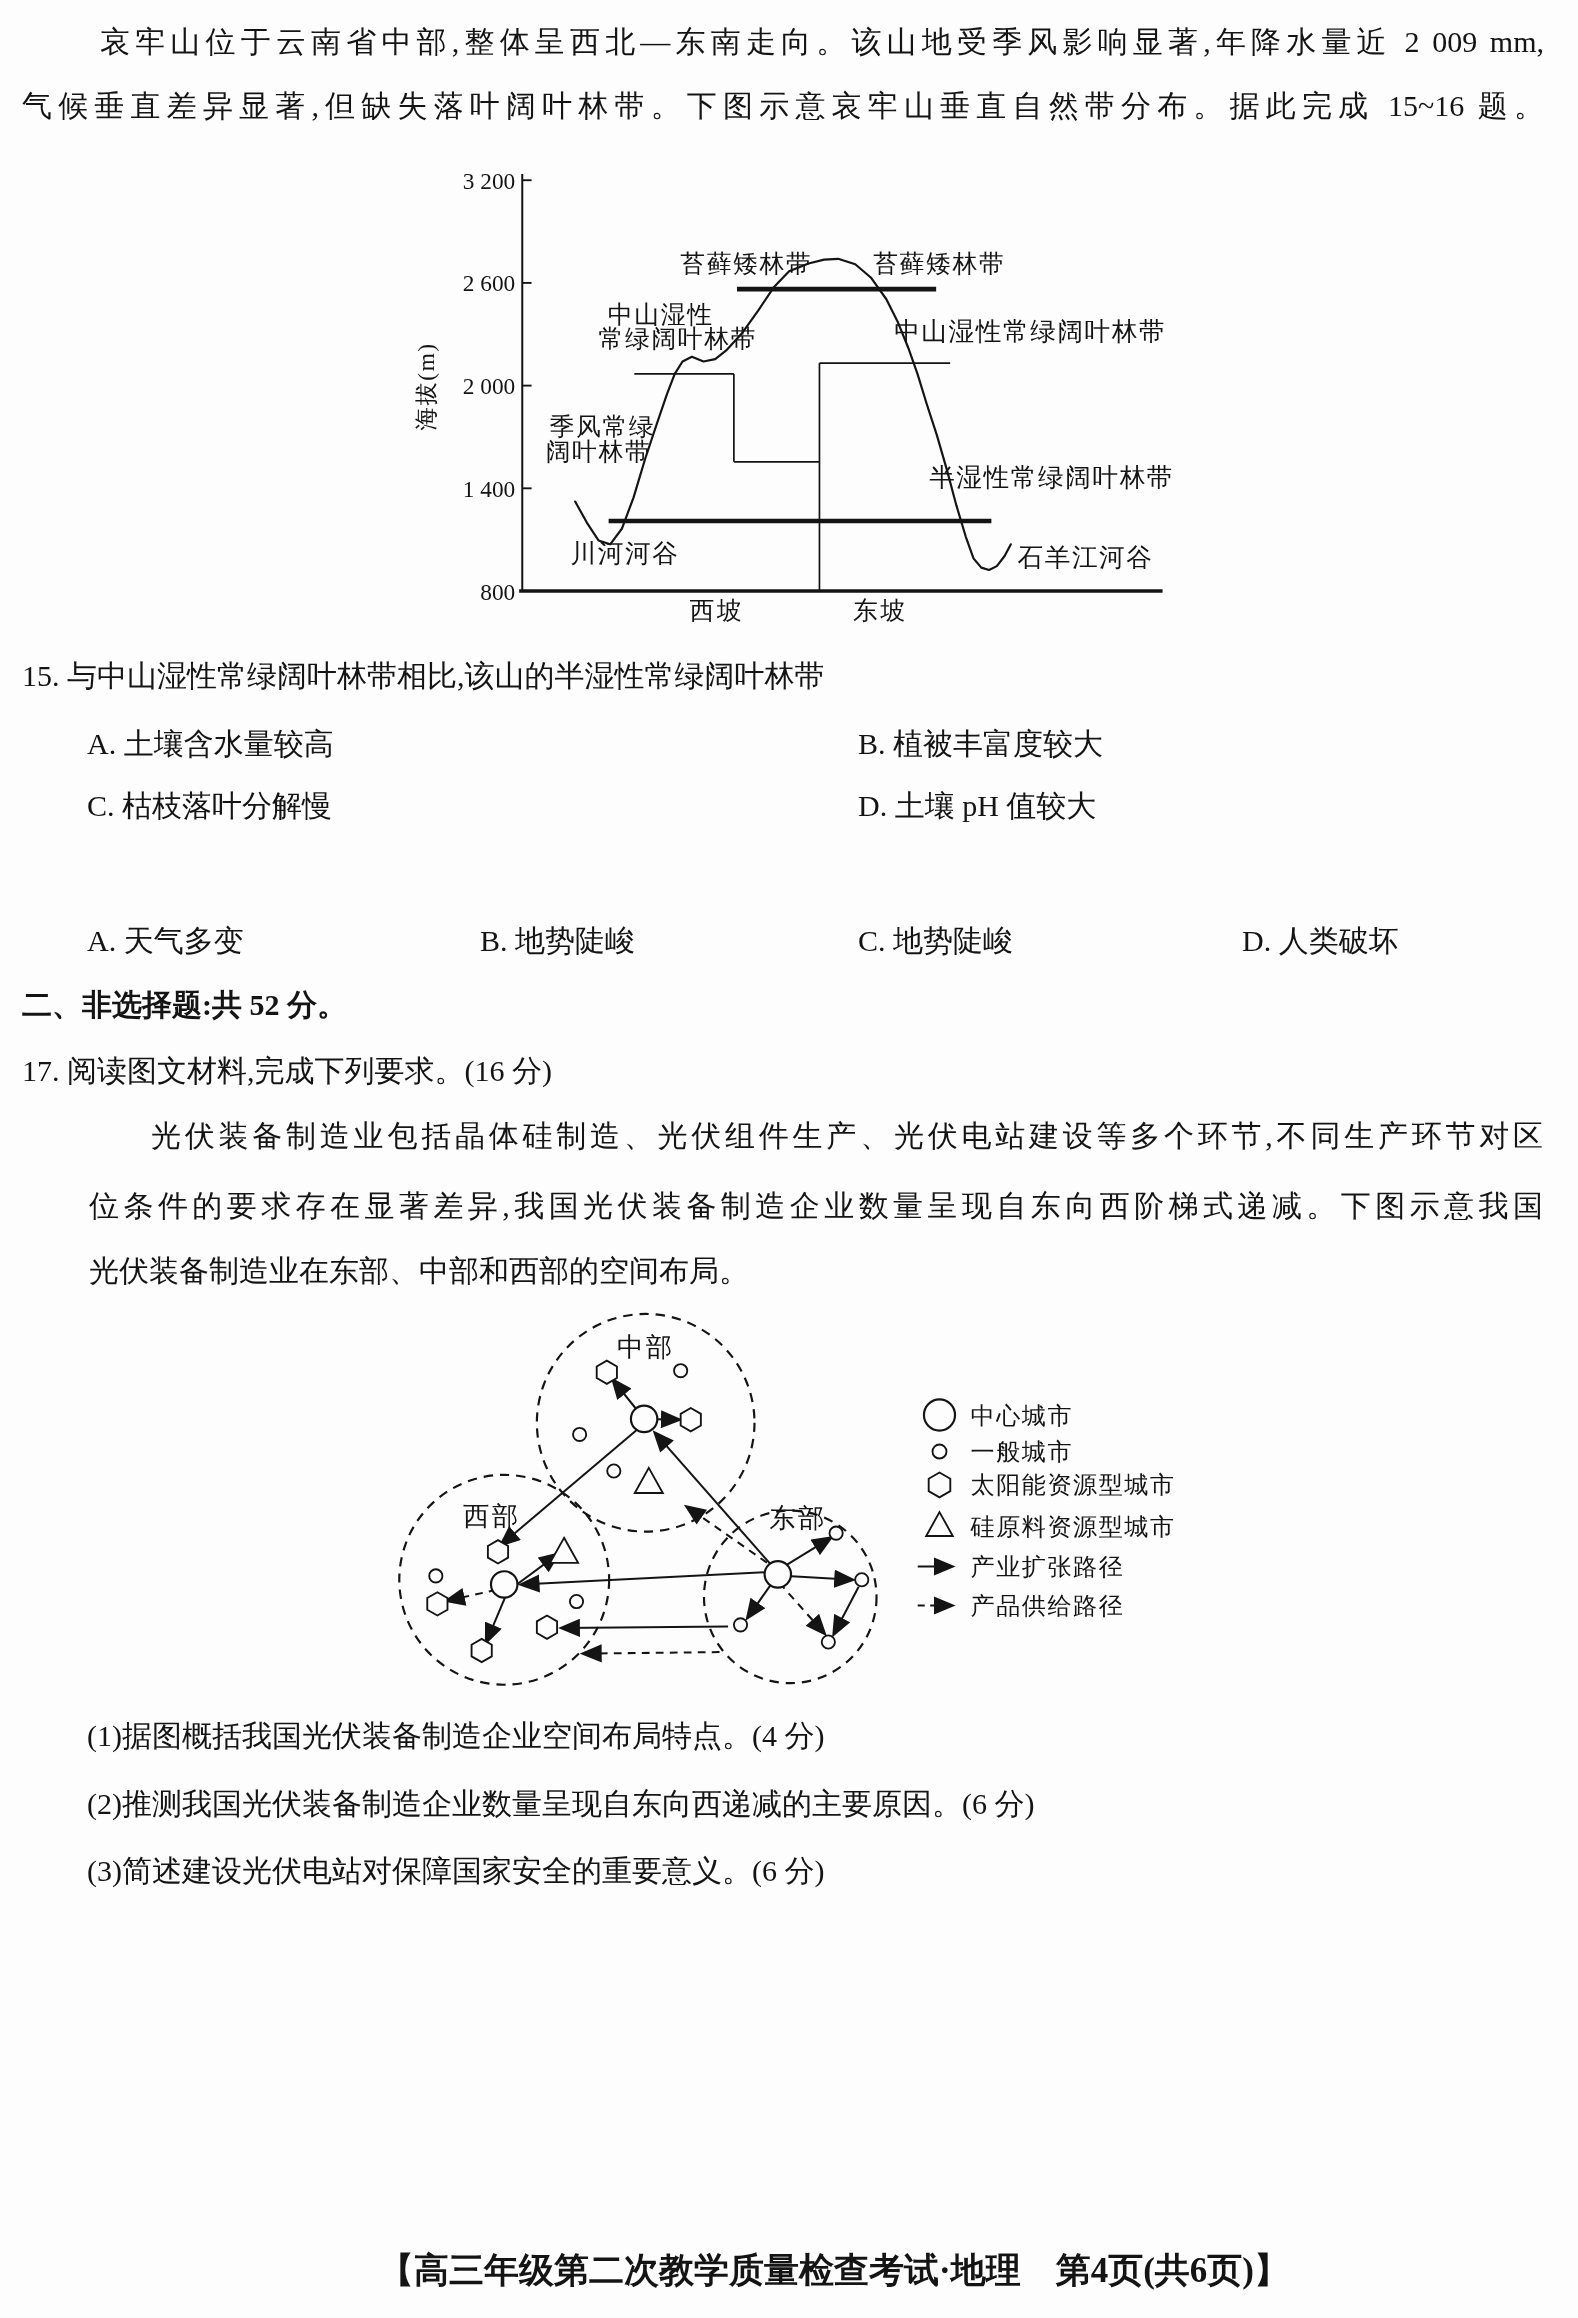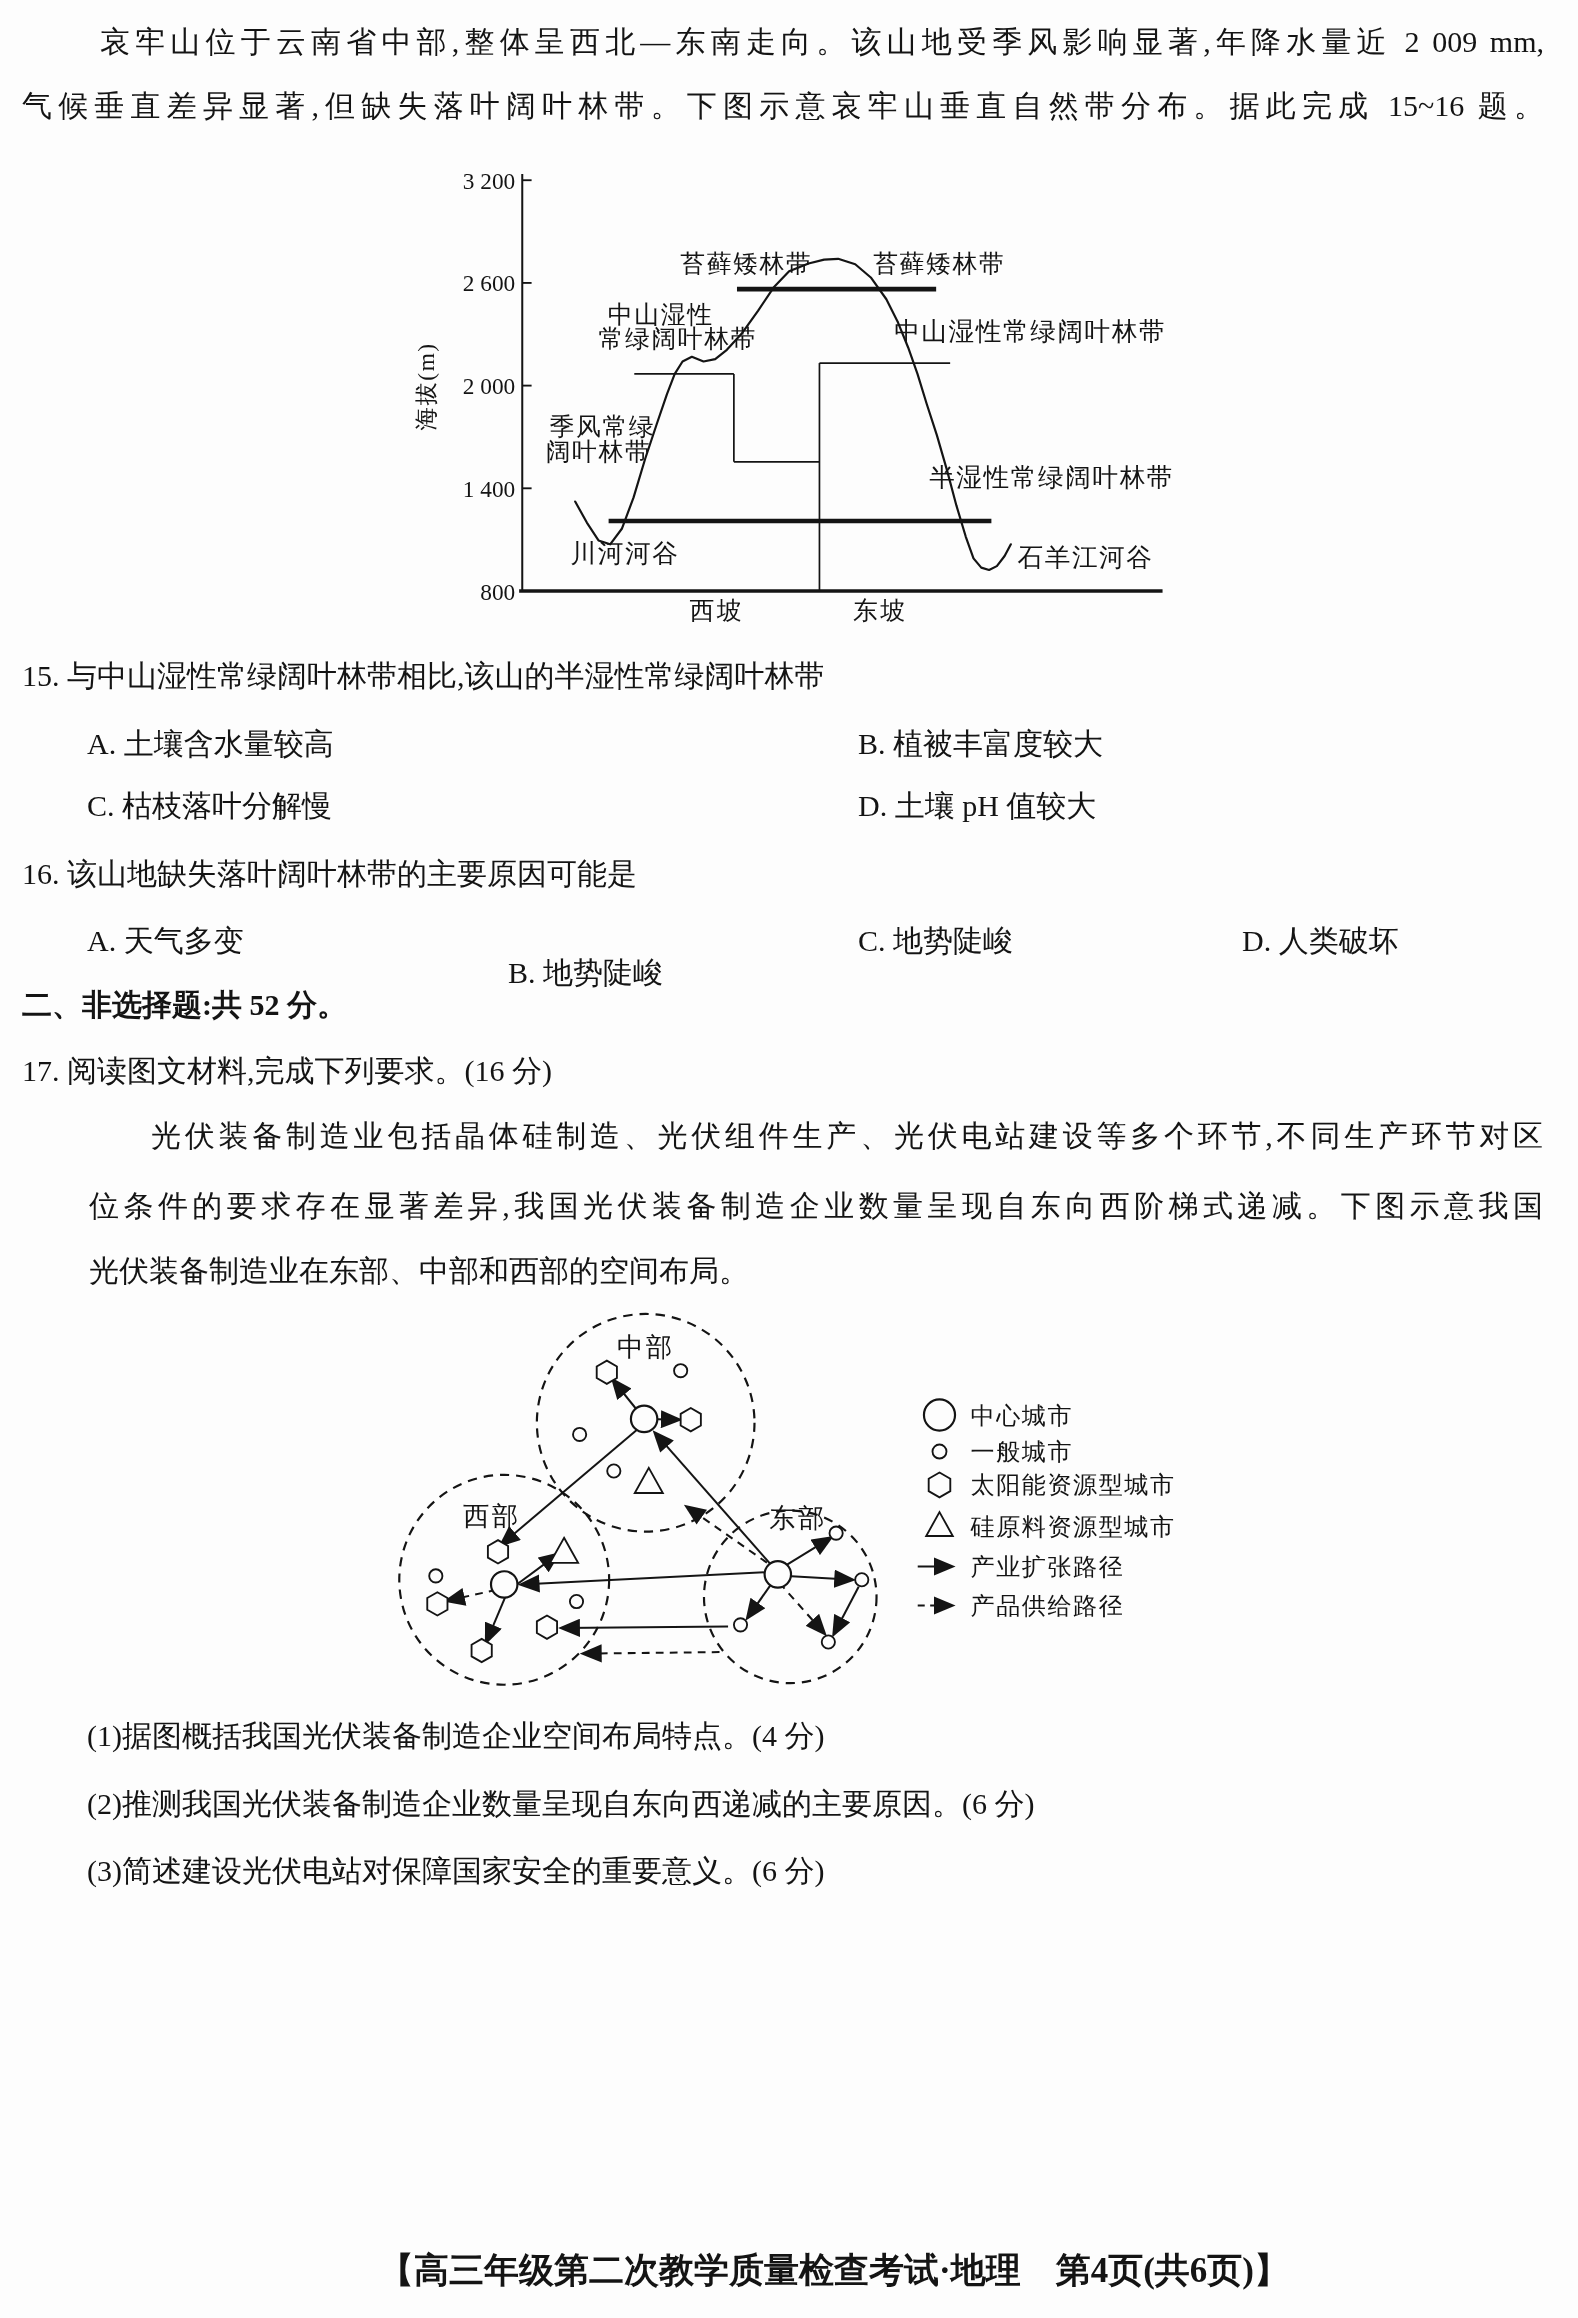--- a/index.html
+++ b/index.html
@@ -54,23 +54,22 @@
       <text x="402" y="586" text-anchor="middle" font-size="32" letter-spacing="3">西坡</text>
       <text x="612" y="586" text-anchor="middle" font-size="32" letter-spacing="3">东坡</text>
     </svg>
 
   <div class="line" style="left:22px;top:657px;">15. 与中山湿性常绿阔叶林带相比,该山的半湿性常绿阔叶林带</div>
   <div class="line" style="left:87px;top:725px;">A. 土壤含水量较高</div>
   <div class="line" style="left:858px;top:725px;">B. 植被丰富度较大</div>
   <div class="line" style="left:87px;top:787px;">C. 枯枝落叶分解慢</div>
   <div class="line" style="left:858px;top:787px;">D. 土壤 pH 值较大</div>
 
-  <div class="line" style="left:22px;top:855px;">16. 该山地缺失落叶阔叶林带的主要原因可能是</div>
   <div class="line" style="left:87px;top:922px;">A. 天气多变</div>
-  <div class="line" style="left:508px;top:922px;margin-top:32px;">B. 地势陡峻</div>
+  <div class="line" style="left:480px;top:922px;">B. 地势陡峻</div>
   <div class="line" style="left:858px;top:922px;">C. 地势陡峻</div>
   <div class="line" style="left:1242px;top:922px;">D. 人类破坏</div>
 
   <div class="line bold" style="left:22px;top:986px;">二、非选择题:共 52 分。</div>
 
   <div class="line" style="left:22px;top:1052px;">17. 阅读图文材料,完成下列要求。(16 分)</div>
   <div class="jline" style="left:89px;top:1117px;width:1454px;text-indent:62px;">光伏装备制造业包括晶体硅制造、光伏组件生产、光伏电站建设等多个环节,不同生产环节对区</div>
   <div class="jline" style="left:89px;top:1187px;width:1454px;">位条件的要求存在显著差异,我国光伏装备制造企业数量呈现自东向西阶梯式递减。下图示意我国</div>
   <div class="line" style="left:89px;top:1252px;">光伏装备制造业在东部、中部和西部的空间布局。</div>
 

